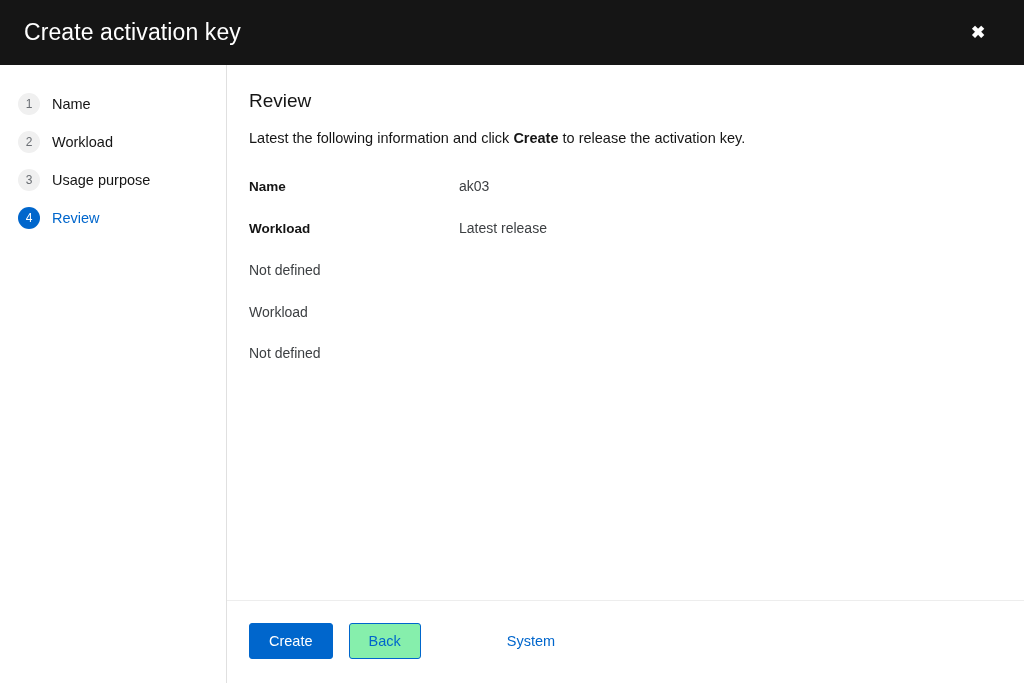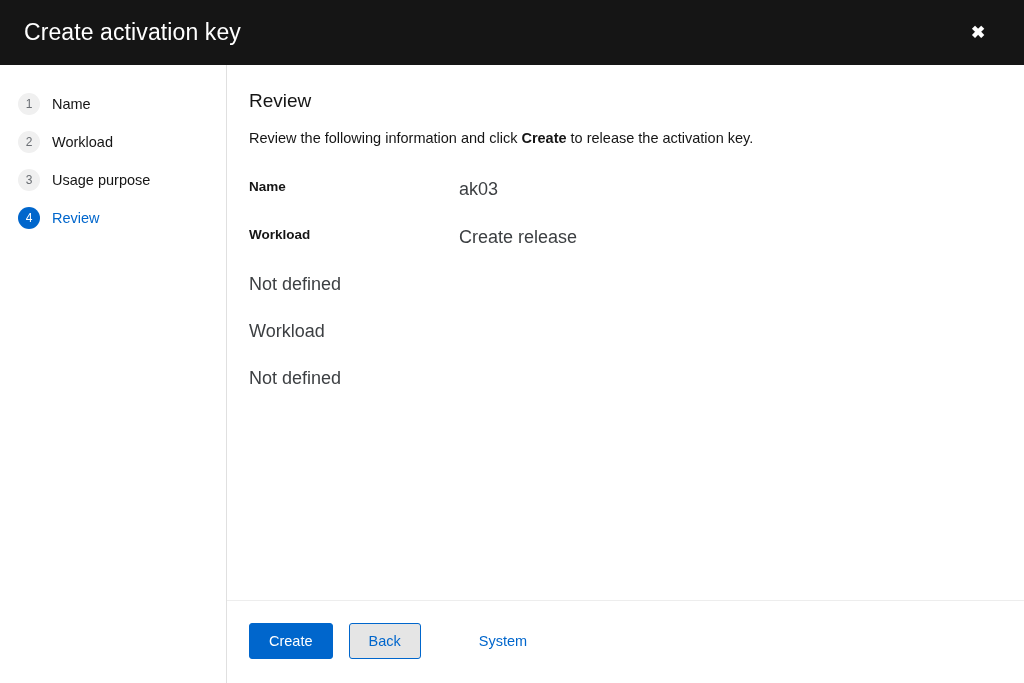--- a/index.html
+++ b/index.html
@@ -157,21 +157,21 @@
   .review-label {
     width: 210px;
     min-width: 210px;
     font-size: 13.5px;
     font-weight: 700;
     color: #151515;
     line-height: 1.4;
     padding-top: 1px;
   }
   .review-value {
-    font-size: 18px;
+    font-size: 14px;
     color: #3c3f42;
     line-height: 1.4;
   }
 
   
   .wizard-footer {
     flex: 0 0 auto;
     border-top: 1px solid #ededed;
     padding: 22px 24px 24px 22px;
     display: flex;
@@ -187,26 +187,26 @@
   }
   .btn-primary {
     background: #0066cc;
     color: #ffffff;
     border: 1px solid #0066cc;
     border-radius: 3px;
     padding: 10px 19px;
     margin-right: 16px;
   }
   .btn-secondary {
-    background: #e5e5e5;
+    background: #86efac;
     color: #0066cc;
     border: 1px solid #0066cc;
     border-radius: 3px;
     padding: 10px 19px;
-    margin-right: 50px;
+    margin-right: 78px;
   }
   .btn-link {
     background: transparent;
     border: none;
     color: #0066cc;
     padding: 10px 8px;
   }
 </style>
 </head>
 <body>
@@ -240,30 +240,30 @@
           <span class="step-circle">4</span>
           <span class="nav-label">Review</span>
         </li>
       </ul>
     </nav>
 
     <div class="wizard-main">
 
       <div class="wizard-content">
         <h2 class="content-title">Review</h2>
-        <p class="content-desc"><span>Review the following information and click </span><b>Create</b><span> to release the activation key.</span></p>
+        <p class="content-desc"><span>Latest the following information and click </span><b>Create</b><span> to release the activation key.</span></p>
 
         <div class="review-list">
           <div class="review-row">
             <div class="review-label">Name</div>
             <div class="review-value">ak03</div>
           </div>
           <div class="review-row">
             <div class="review-label">Workload</div>
-            <div class="review-value">Create release</div>
+            <div class="review-value">Latest release</div>
           </div>
           <div class="review-row">
             <div class="review-value">Not defined</div>
           </div>
           <div class="review-row">
             <div class="review-value">Workload</div>
           </div>
           <div class="review-row">
             <div class="review-value">Not defined</div>
           </div>

